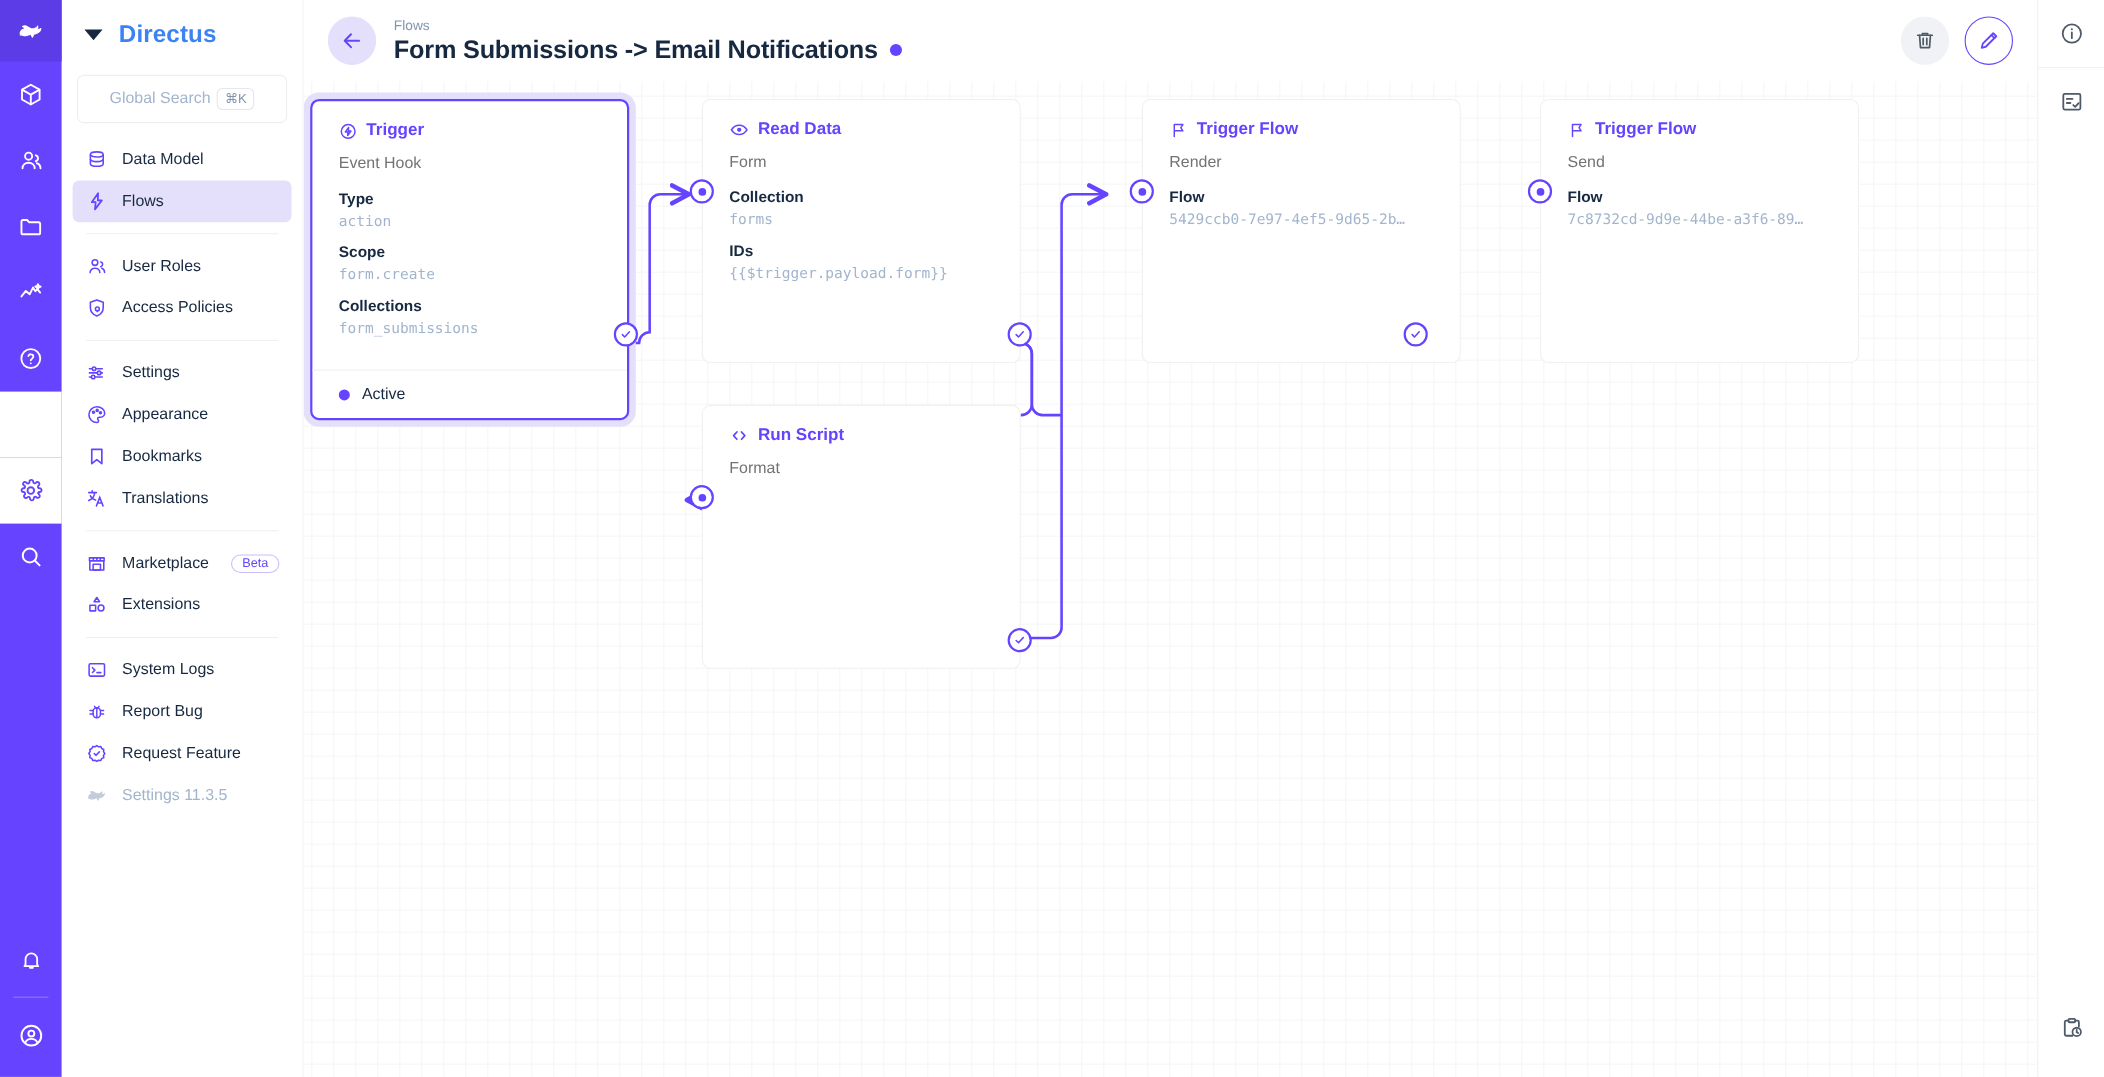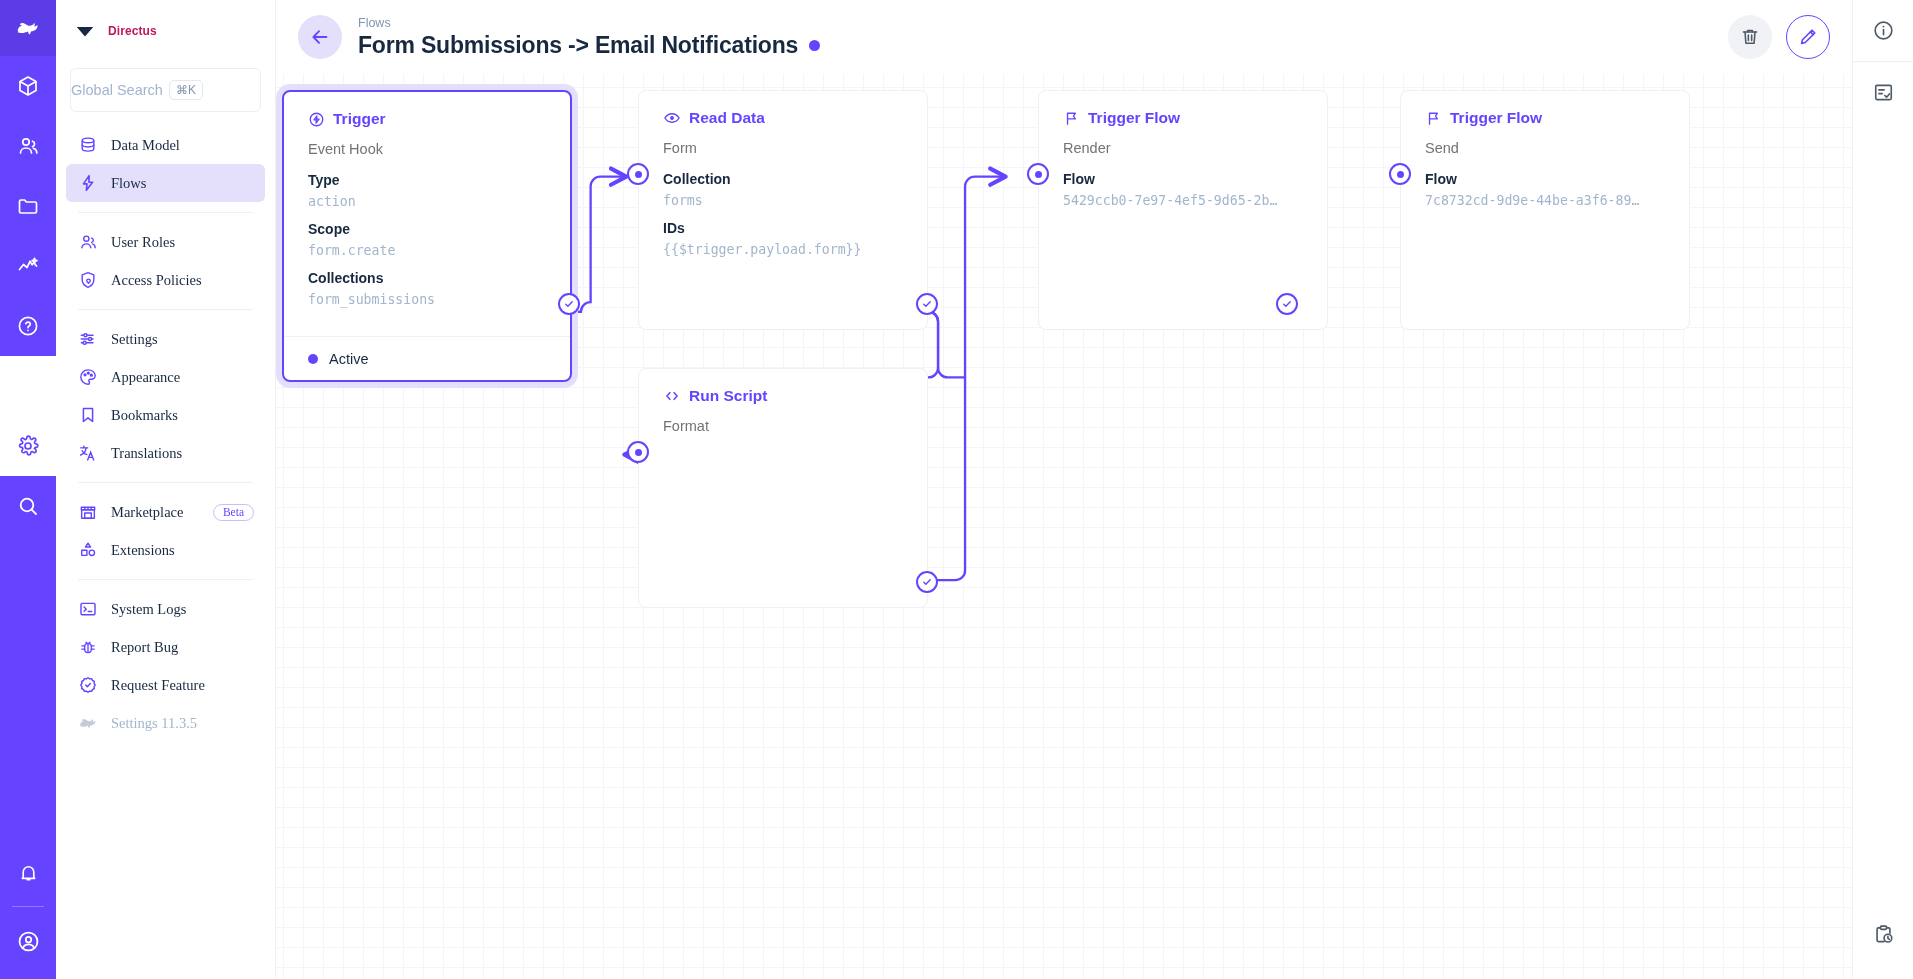--- a/index.html
+++ b/index.html
@@ -39,33 +39,33 @@
   
   .sidebar {
     width: 220px; flex: 0 0 220px; height: 979px;
     background: #ffffff; border-right: 1px solid #f0f0f3;
     display: flex; flex-direction: column;
   }
   .sb-header {
     height: 62px; display: flex; align-items: center;
     padding: 0 18px; gap: 12px;
   }
-  .sb-header .brand-name { font-size: 12px; font-weight: 700; color: #be185d; letter-spacing: .1px;}
+  .sb-header .brand-name { font-size: 22px; font-weight: 700; color: #3b82f6; letter-spacing: .1px;}
   .sb-search {
     margin: 6px 14px 14px 14px; height: 44px;
     border: 1px solid #eceef1; border-radius: 6px;
-    display: flex; align-items: center; justify-content: flex-start; gap: 6px;
+    display: flex; align-items: center; justify-content: center; gap: 6px;
     cursor: text;
   }
   .sb-search .ph { color: #a2b5cd; font-size: 14.5px; }
   .sb-search .kbd {
     border: 1px solid #e4e7ec; border-radius: 5px; padding: 2px 6px;
     font-size: 12px; color: #8196ad; line-height: 14px;
   }
-  .sb-nav { padding: 0 10px; font-family: Liberation Serif, serif; }
+  .sb-nav { padding: 0 10px; }
   .sb-item {
     display: flex; align-items: center; gap: 13px;
     height: 38px; padding: 0 11px; border-radius: 6px;
     font-size: 14.5px; color: #172940; cursor: pointer;
     position: relative;
   }
   .sb-item .ico { width: 21px; height: 21px; display: flex; align-items: center; justify-content: center; color: #6644ff; flex: 0 0 21px; }
   .sb-item.active { background: #e4e0fb; }
   .sb-item.muted { color: #a2b5cd; }
   .sb-item.muted .ico { color: #c3ccd8; }

